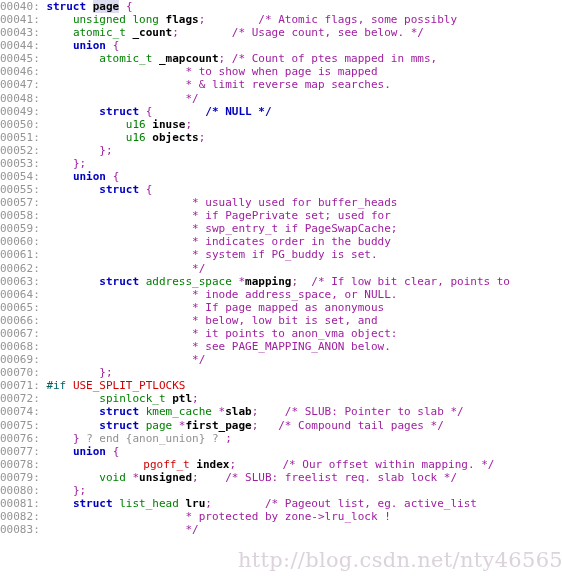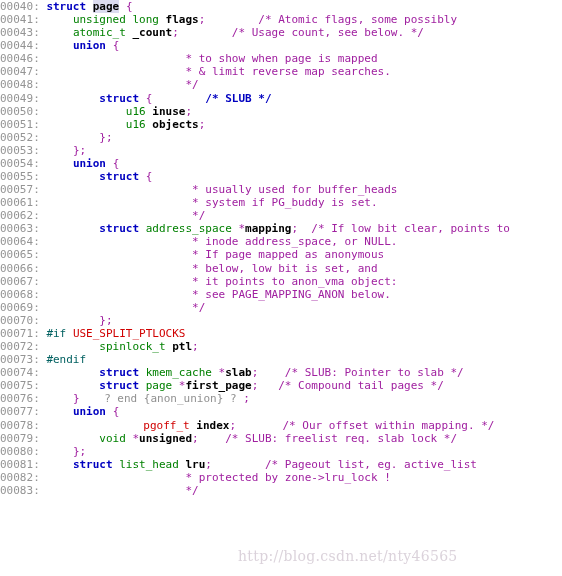--- a/index.html
+++ b/index.html
@@ -36,69 +36,72 @@
   
   .kw      { color: #0000c0; font-weight: bold; }   
   .type    { color: #008000; }                      
   .ident   { color: #000000; font-weight: bold; }   
   .punct   { color: #a020a0; }                      
   .cmt     { color: #a020a0; }                      
   .cmt-hl  { color: #0000c0; font-weight: bold; }   
   .pp      { color: #006060; font-weight: normal; }   
   .macro   { color: #d00000; }                      
   .ttype   { color: #d00000; margin-left: 44px; }                      
-  .fold    { color: #909090; margin-left: 18px; }                      
+  .fold    { color: #909090; }                      
   .hl-word { background: #dcdcf0; }                 
 
   #watermark {
     position: absolute;
     left: 238px;
     top: 548px;
     font-family: "DejaVu Serif", "Liberation Serif", serif;
-    font-size: 14px;
+    font-size: 21px;
     color: #cfc4cf;
     opacity: 0.75;
     white-space: nowrap;
     pointer-events: none;
     letter-spacing: 0.3px;
   }
 </style>
 </head>
 <body>
 
 <div id="code-viewer">
   <div id="code-lines">
       <div class="code-line"><span class="lineno">00040</span><span class="lineno">: </span><span class="kw">struct</span><span class=""> </span><span class="ident hl-word">page</span><span class=""> </span><span class="punct">{</span></div>
       <div class="code-line"><span class="lineno">00041</span><span class="lineno">: </span><span class="">    </span><span class="type">unsigned long</span><span class=""> </span><span class="ident">flags</span><span class="punct">;</span><span class="">        </span><span class="cmt">/* Atomic flags, some possibly</span></div>
       <div class="code-line"><span class="lineno">00043</span><span class="lineno">: </span><span class="">    </span><span class="type">atomic_t</span><span class=""> </span><span class="ident">_count</span><span class="punct">;</span><span class="">        </span><span class="cmt">/* Usage count, see below. */</span></div>
       <div class="code-line"><span class="lineno">00044</span><span class="lineno">: </span><span class="">    </span><span class="kw">union</span><span class=""> </span><span class="punct">{</span></div>
+      <div class="code-line"><span class="lineno">00045</span><span class="lineno">: </span><span class="">        </span><span class="type">atomic_t</span><span class=""> </span><span class="ident">_mapcount</span><span class="punct">;</span><span class=""> </span><span class="cmt">/* Count of ptes mapped in mms,</span></div>
       <div class="code-line"><span class="lineno">00046</span><span class="lineno">: </span><span class="cmt">                     * to show when page is mapped</span></div>
       <div class="code-line"><span class="lineno">00047</span><span class="lineno">: </span><span class="cmt">                     * &amp; limit reverse map searches.</span></div>
       <div class="code-line"><span class="lineno">00048</span><span class="lineno">: </span><span class="cmt">                     */</span></div>
-      <div class="code-line"><span class="lineno">00049</span><span class="lineno">: </span><span class="">        </span><span class="kw">struct</span><span class=""> </span><span class="punct">{</span><span class="">        </span><span class="cmt-hl">/* SLUB */</span></div>
+      <div class="code-line"><span class="lineno">00049</span><span class="lineno">: </span><span class="">        </span><span class="kw">struct</span><span class=""> </span><span class="punct">{</span><span class="">        </span><span class="cmt-hl">/* NULL */</span></div>
       <div class="code-line"><span class="lineno">00050</span><span class="lineno">: </span><span class="">            </span><span class="type">u16</span><span class=""> </span><span class="ident">inuse</span><span class="punct">;</span></div>
       <div class="code-line"><span class="lineno">00051</span><span class="lineno">: </span><span class="">            </span><span class="type">u16</span><span class=""> </span><span class="ident">objects</span><span class="punct">;</span></div>
       <div class="code-line"><span class="lineno">00052</span><span class="lineno">: </span><span class="">        </span><span class="punct">};</span></div>
       <div class="code-line"><span class="lineno">00053</span><span class="lineno">: </span><span class="">    </span><span class="punct">};</span></div>
       <div class="code-line"><span class="lineno">00054</span><span class="lineno">: </span><span class="">    </span><span class="kw">union</span><span class=""> </span><span class="punct">{</span></div>
       <div class="code-line"><span class="lineno">00055</span><span class="lineno">: </span><span class="">        </span><span class="kw">struct</span><span class=""> </span><span class="punct">{</span></div>
       <div class="code-line"><span class="lineno">00057</span><span class="lineno">: </span><span class="cmt">                      * usually used for buffer_heads</span></div>
+      <div class="code-line"><span class="lineno">00058</span><span class="lineno">: </span><span class="cmt">                      * if PagePrivate set; used for</span></div>
+      <div class="code-line"><span class="lineno">00059</span><span class="lineno">: </span><span class="cmt">                      * swp_entry_t if PageSwapCache;</span></div>
+      <div class="code-line"><span class="lineno">00060</span><span class="lineno">: </span><span class="cmt">                      * indicates order in the buddy</span></div>
       <div class="code-line"><span class="lineno">00061</span><span class="lineno">: </span><span class="cmt">                      * system if PG_buddy is set.</span></div>
       <div class="code-line"><span class="lineno">00062</span><span class="lineno">: </span><span class="cmt">                      */</span></div>
       <div class="code-line"><span class="lineno">00063</span><span class="lineno">: </span><span class="">        </span><span class="kw">struct</span><span class=""> </span><span class="type">address_space</span><span class=""> </span><span class="punct">*</span><span class="ident">mapping</span><span class="punct">;</span><span class="">  </span><span class="cmt">/* If low bit clear, points to</span></div>
       <div class="code-line"><span class="lineno">00064</span><span class="lineno">: </span><span class="cmt">                      * inode address_space, or NULL.</span></div>
       <div class="code-line"><span class="lineno">00065</span><span class="lineno">: </span><span class="cmt">                      * If page mapped as anonymous</span></div>
       <div class="code-line"><span class="lineno">00066</span><span class="lineno">: </span><span class="cmt">                      * below, low bit is set, and</span></div>
       <div class="code-line"><span class="lineno">00067</span><span class="lineno">: </span><span class="cmt">                      * it points to anon_vma object:</span></div>
       <div class="code-line"><span class="lineno">00068</span><span class="lineno">: </span><span class="cmt">                      * see PAGE_MAPPING_ANON below.</span></div>
       <div class="code-line"><span class="lineno">00069</span><span class="lineno">: </span><span class="cmt">                      */</span></div>
       <div class="code-line"><span class="lineno">00070</span><span class="lineno">: </span><span class="">        </span><span class="punct">};</span></div>
       <div class="code-line"><span class="lineno">00071</span><span class="lineno">: </span><span class="pp">#if</span><span class=""> </span><span class="macro">USE_SPLIT_PTLOCKS</span></div>
       <div class="code-line"><span class="lineno">00072</span><span class="lineno">: </span><span class="">        </span><span class="type">spinlock_t</span><span class=""> </span><span class="ident">ptl</span><span class="punct">;</span></div>
-      <div class="code-line"><span class="lineno">00073</span><span class="lineno">: </span><span class="pp">#endif</span></div>
       <div class="code-line"><span class="lineno">00074</span><span class="lineno">: </span><span class="">        </span><span class="kw">struct</span><span class=""> </span><span class="type">kmem_cache</span><span class=""> </span><span class="punct">*</span><span class="ident">slab</span><span class="punct">;</span><span class="">    </span><span class="cmt">/* SLUB: Pointer to slab */</span></div>
       <div class="code-line"><span class="lineno">00075</span><span class="lineno">: </span><span class="">        </span><span class="kw">struct</span><span class=""> </span><span class="type">page</span><span class=""> </span><span class="punct">*</span><span class="ident">first_page</span><span class="punct">;</span><span class="">   </span><span class="cmt">/* Compound tail pages */</span></div>
       <div class="code-line"><span class="lineno">00076</span><span class="lineno">: </span><span class="">    </span><span class="punct">}</span><span class=""> </span><span class="fold">? end {anon_union} ?</span><span class=""> </span><span class="punct">;</span></div>
       <div class="code-line"><span class="lineno">00077</span><span class="lineno">: </span><span class="">    </span><span class="kw">union</span><span class=""> </span><span class="punct">{</span></div>
       <div class="code-line"><span class="lineno">00078</span><span class="lineno">: </span><span class="">        </span><span class="ttype">pgoff_t</span><span class=""> </span><span class="ident">index</span><span class="punct">;</span><span class="">       </span><span class="cmt">/* Our offset within mapping. */</span></div>
       <div class="code-line"><span class="lineno">00079</span><span class="lineno">: </span><span class="">        </span><span class="type">void</span><span class=""> </span><span class="punct">*</span><span class="ident">unsigned</span><span class="punct">;</span><span class="">    </span><span class="cmt">/* SLUB: freelist req. slab lock */</span></div>
       <div class="code-line"><span class="lineno">00080</span><span class="lineno">: </span><span class="">    </span><span class="punct">};</span></div>
       <div class="code-line"><span class="lineno">00081</span><span class="lineno">: </span><span class="">    </span><span class="kw">struct</span><span class=""> </span><span class="type">list_head</span><span class=""> </span><span class="ident">lru</span><span class="punct">;</span><span class="">        </span><span class="cmt">/* Pageout list, eg. active_list</span></div>
       <div class="code-line"><span class="lineno">00082</span><span class="lineno">: </span><span class="cmt">                     * protected by zone-&gt;lru_lock !</span></div>
       <div class="code-line"><span class="lineno">00083</span><span class="lineno">: </span><span class="cmt">                     */</span></div>

